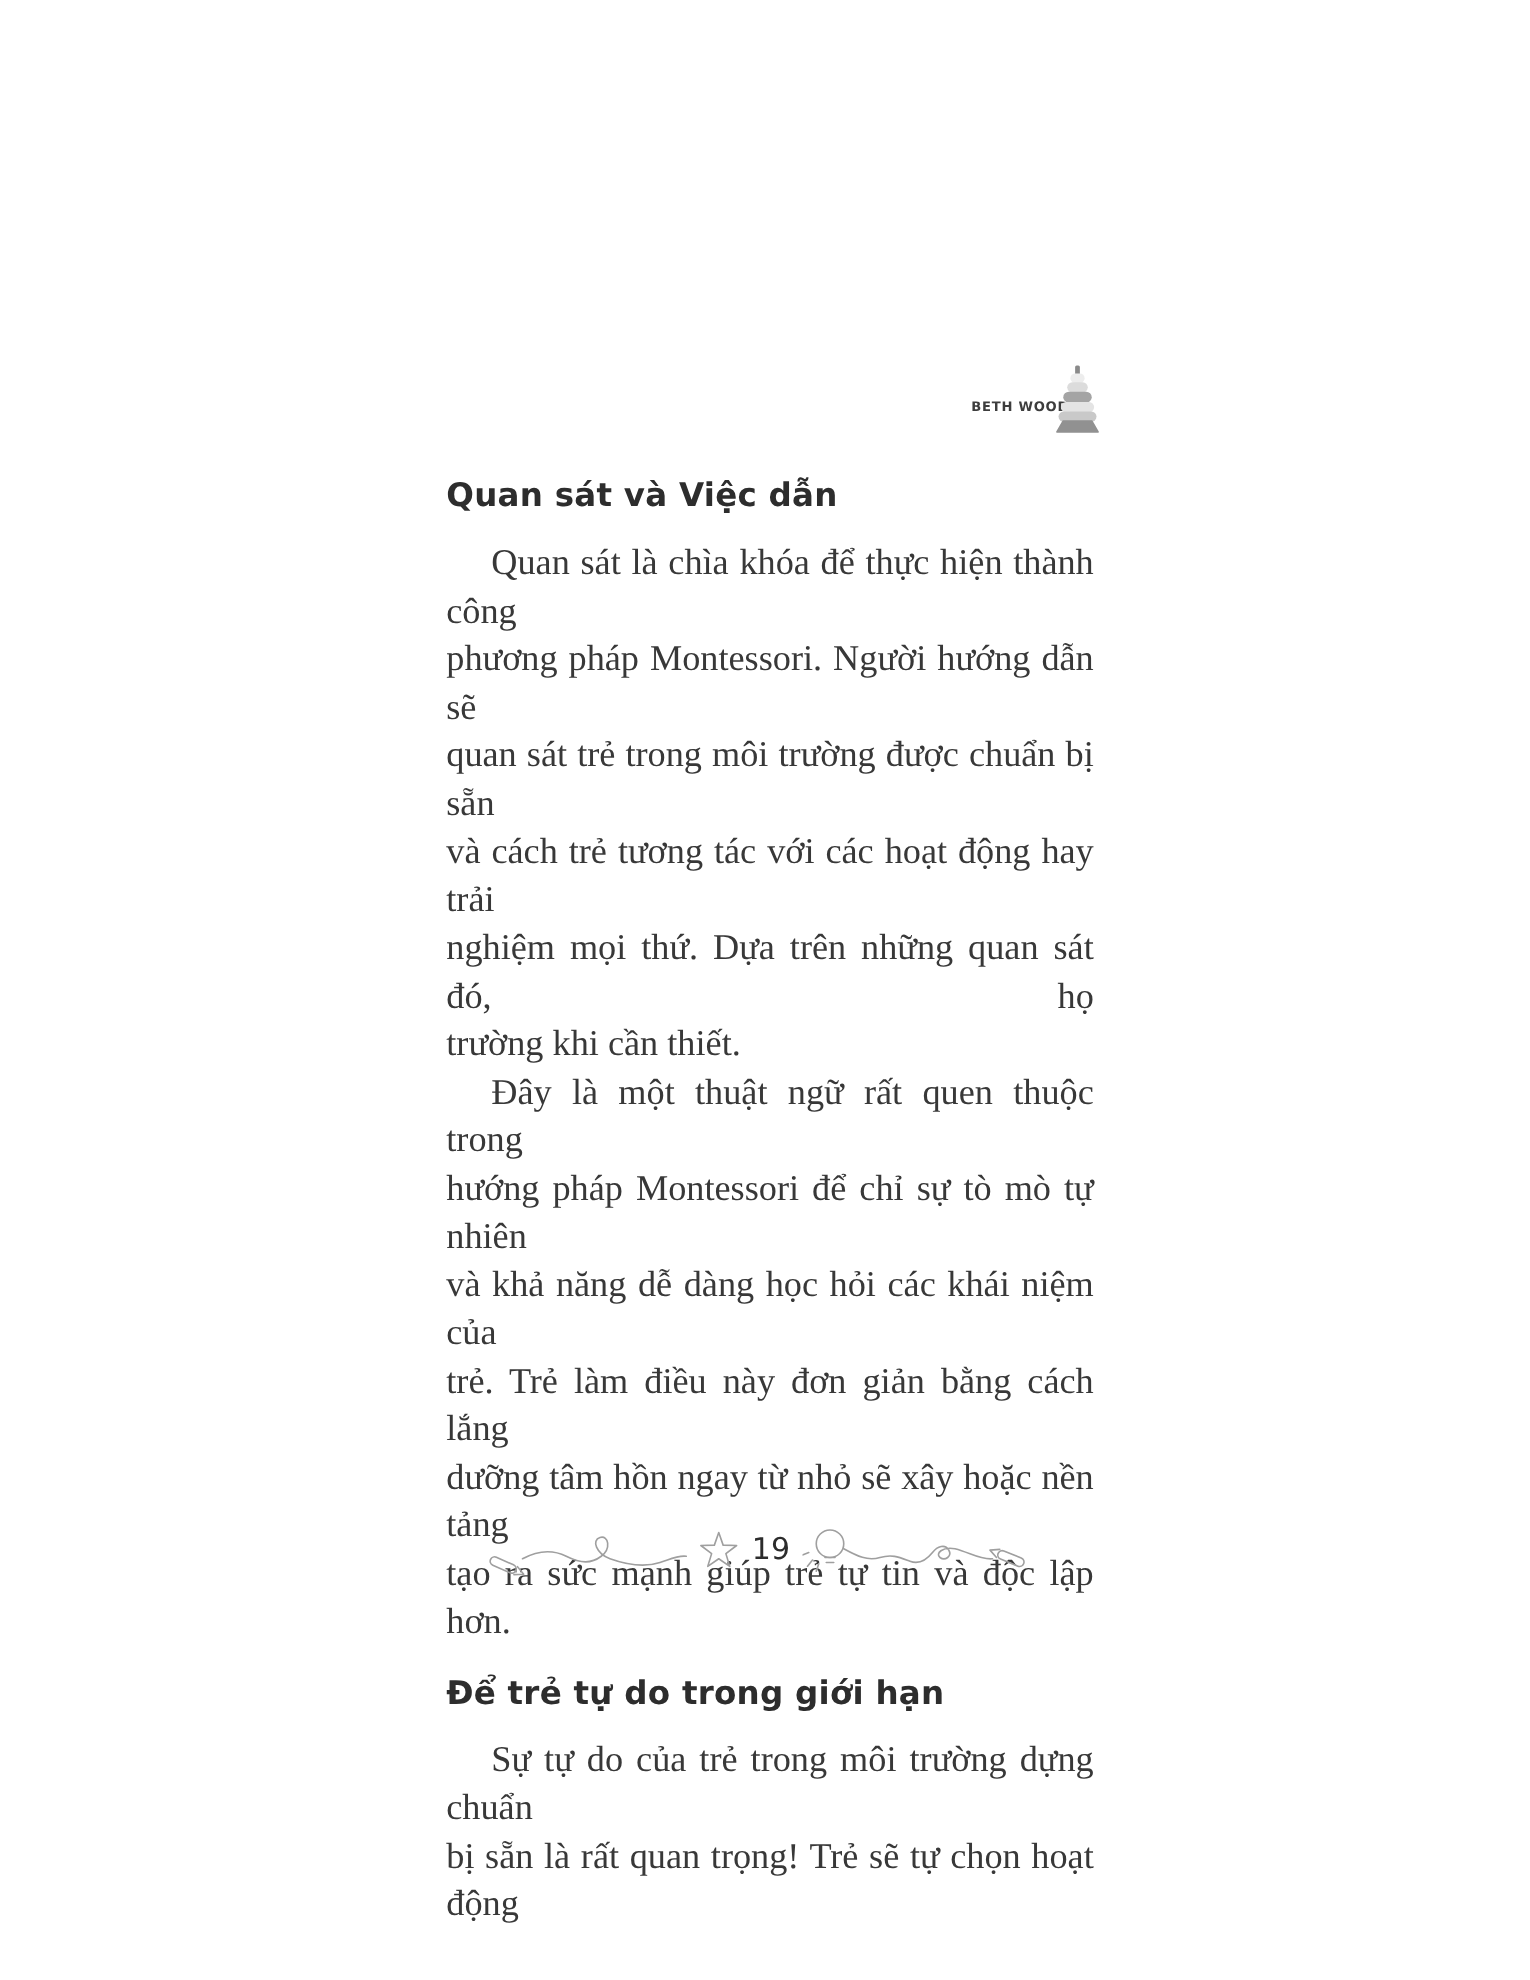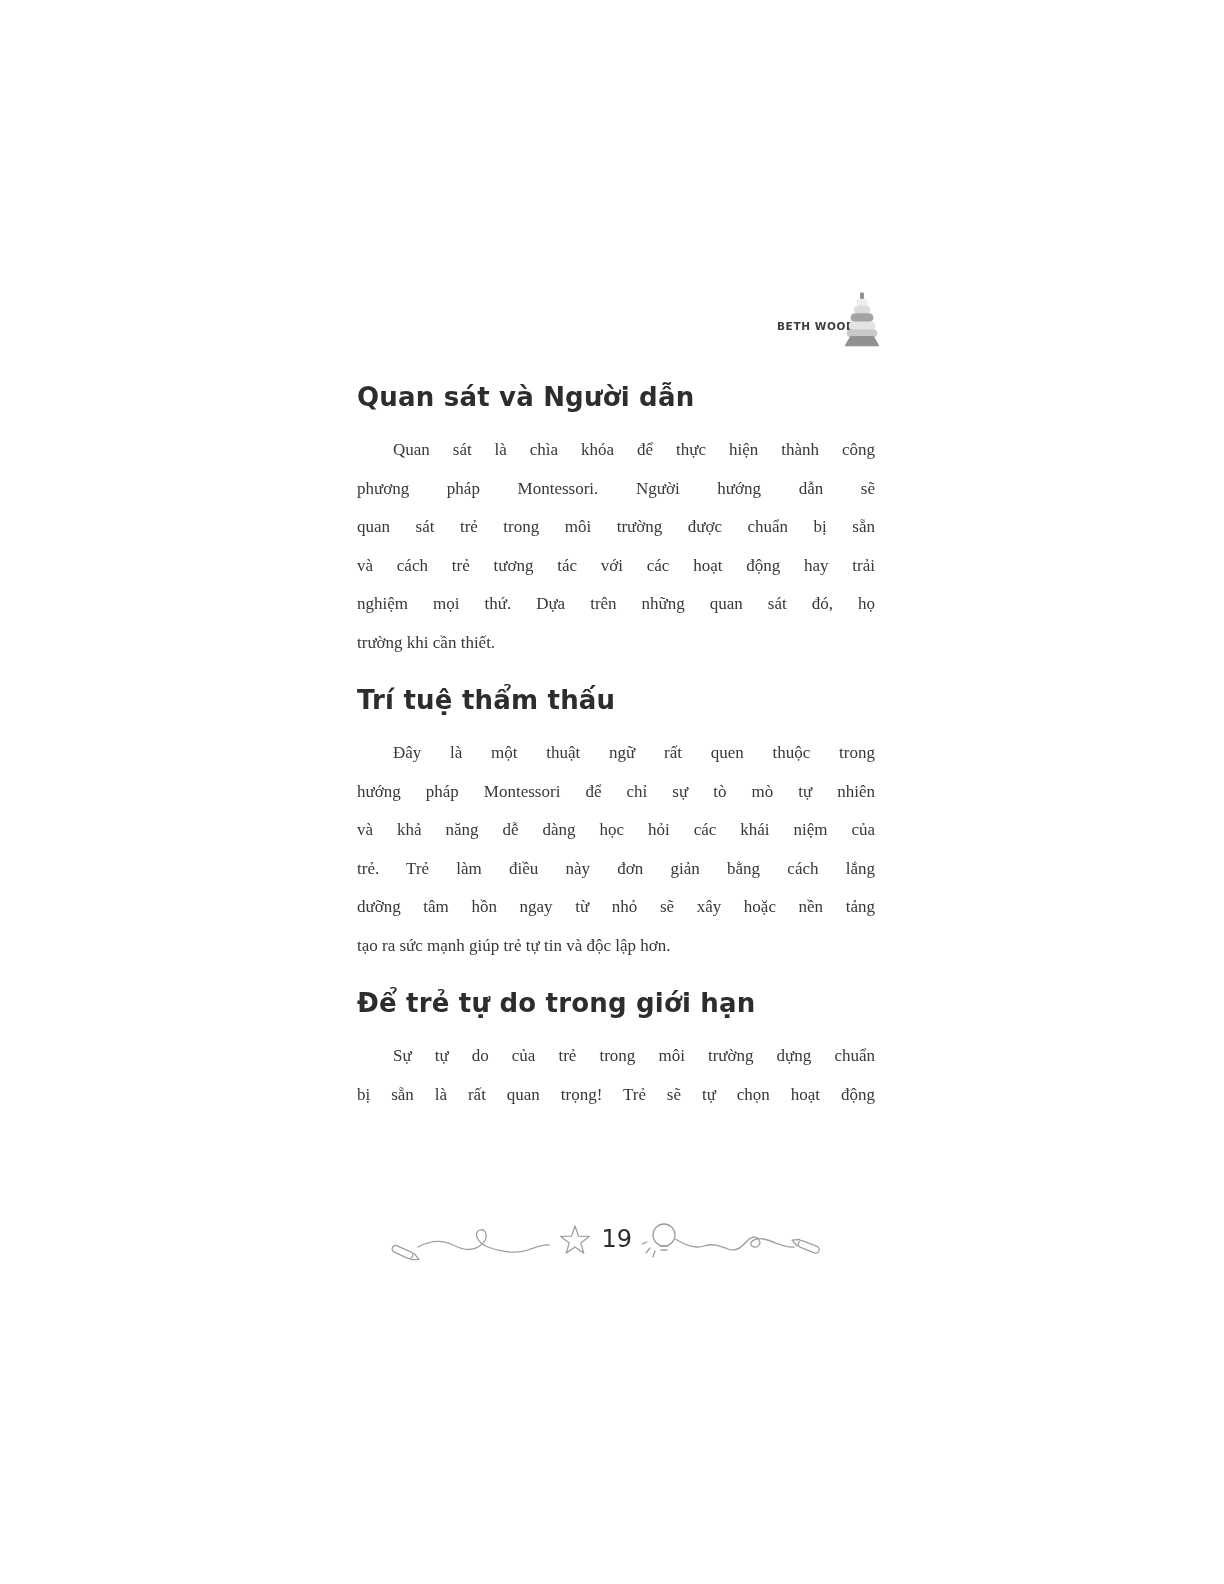--- a/index.html
+++ b/index.html
@@ -24,21 +24,21 @@
     position:absolute;left:357px;top:381px;width:518px;
   }
   .section-heading{
     font-family:"DejaVu Sans", sans-serif;
     font-size:26px;line-height:33px;font-weight:700;
     color:#2d2d2d;letter-spacing:.2px;
     margin:0 0 17px 0;
   }
   .section + .section .section-heading{margin-top:22px;}
   .line{
-    font-size:17px;line-height:38.5px;
+    font-size:29px;line-height:38.5px;
     text-align:justify;text-align-last:justify;
     text-justify:inter-word;
     white-space:normal;
   }
   .line.first{text-indent:36px;}
   .line.natural{text-align-last:left;}
   
   .footer{
     position:absolute;left:388px;top:1215px;width:440px;height:52px;
     display:flex;align-items:center;justify-content:flex-end;gap:10px;
@@ -62,31 +62,30 @@
     <rect x="12" y="35" width="36" height="14" rx="7" fill="#a4a4a4"></rect>
     <rect x="9" y="48" width="42" height="13" rx="6.5" fill="#e4e4e4"></rect>
     <rect x="6" y="60" width="48" height="13" rx="6.5" fill="#c9c9c9"></rect>
     <path d="M4 86 L12 72 H48 L56 86 Z" fill="#919191" stroke="#919191" stroke-width="2" stroke-linejoin="round"></path>
   </svg>
 </div>
 
 <div class="content">
 
   <div class="section">
-    <div class="section-heading">Quan sát và Người dẫn</div>
+    <div class="section-heading">Quan sát và Việc dẫn</div>
     <div class="line first">Quan sát là chìa khóa để thực hiện thành công</div>
     <div class="line">phương pháp Montessori. Người hướng dẫn sẽ</div>
     <div class="line">quan sát trẻ trong môi trường được chuẩn bị sẵn</div>
     <div class="line">và cách trẻ tương tác với các hoạt động hay trải</div>
     <div class="line">nghiệm mọi thứ. Dựa trên những quan sát đó, họ</div>
     <div class="line natural">trường khi cần thiết.</div>
   </div>
 
   <div class="section">
-    <div class="section-heading">Trí tuệ thẩm thấu</div>
     <div class="line first">Đây là một thuật ngữ rất quen thuộc trong</div>
     <div class="line">hướng pháp Montessori để chỉ sự tò mò tự nhiên</div>
     <div class="line">và khả năng dễ dàng học hỏi các khái niệm của</div>
     <div class="line">trẻ. Trẻ làm điều này đơn giản bằng cách lắng</div>
     <div class="line">dưỡng tâm hồn ngay từ nhỏ sẽ xây hoặc nền tảng</div>
     <div class="line natural">tạo ra sức mạnh giúp trẻ tự tin và độc lập hơn.</div>
   </div>
 
   <div class="section">
     <div class="section-heading">Để trẻ tự do trong giới hạn</div>

